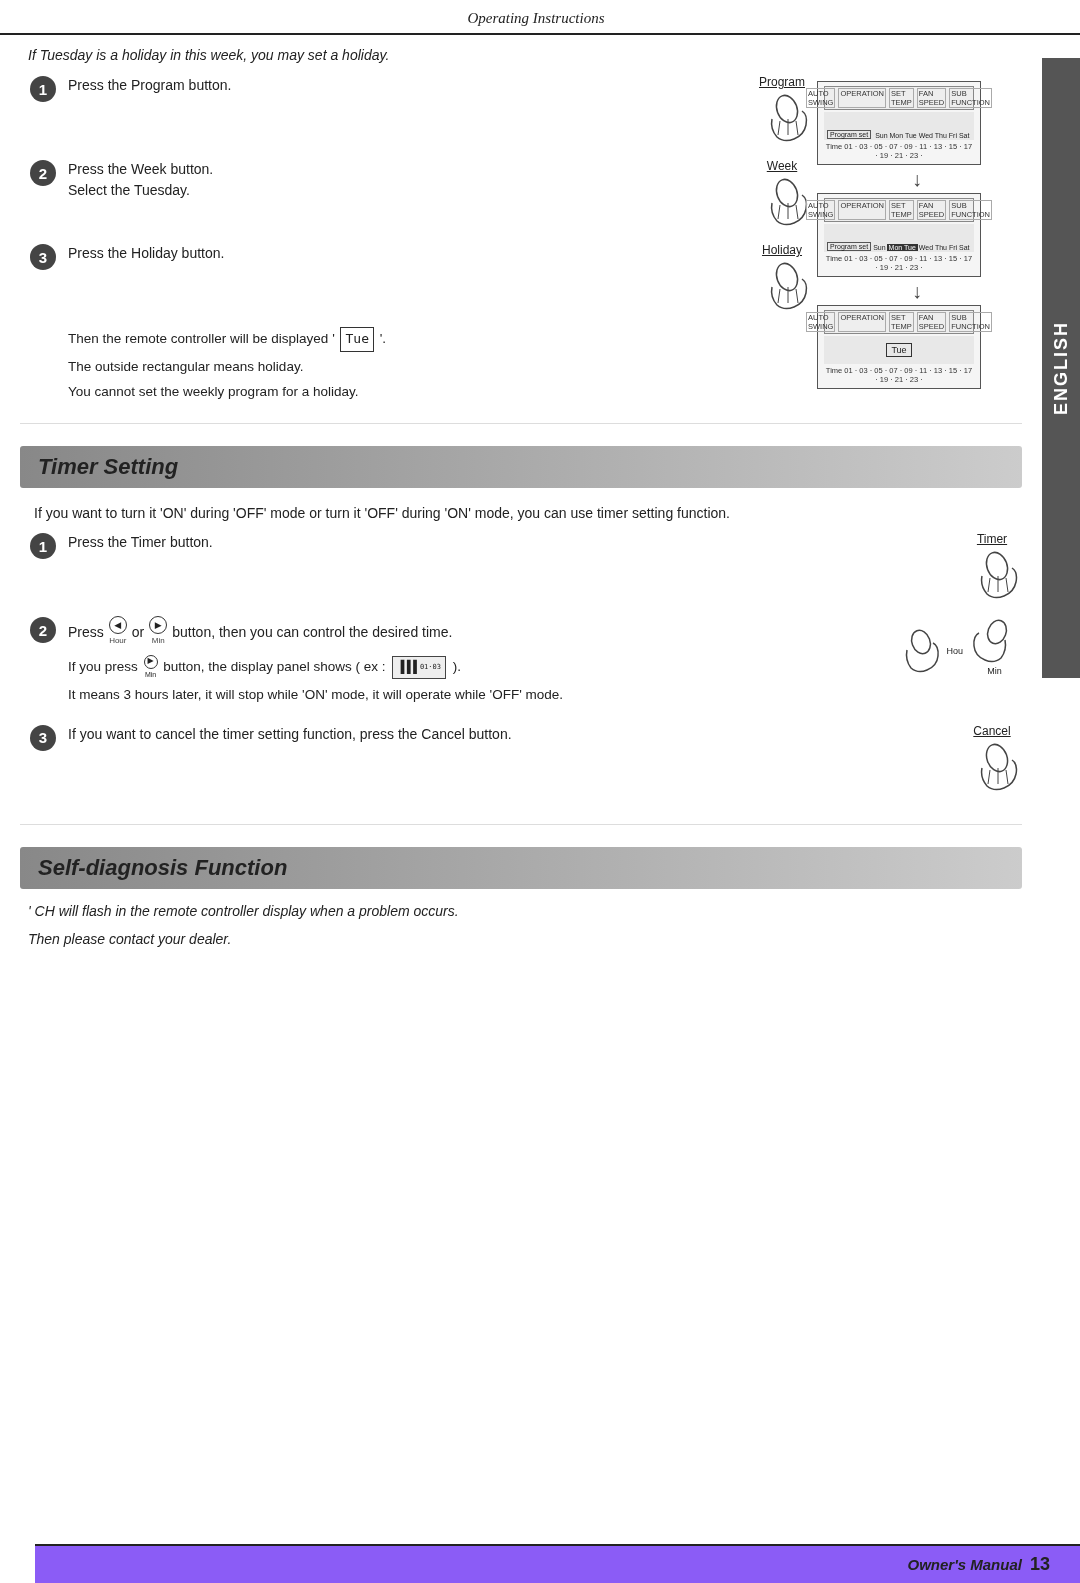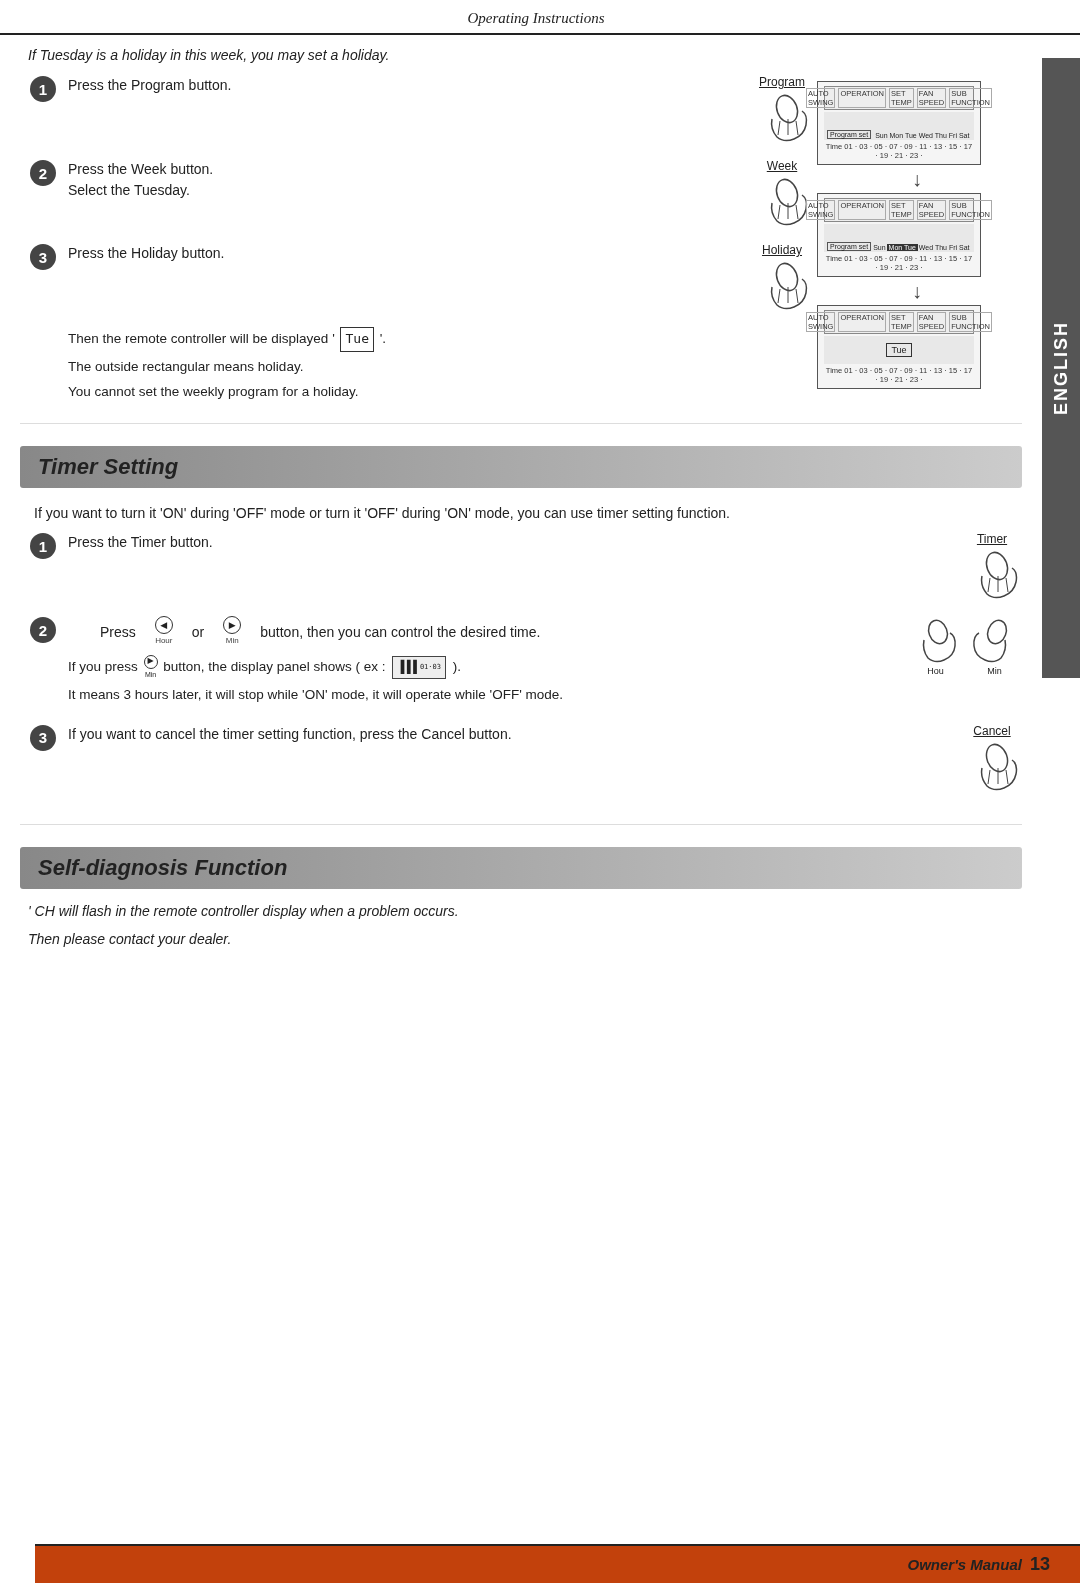--- a/index.html
+++ b/index.html
@@ -197,21 +197,21 @@
     .footer {
       position: absolute;
       bottom: 0;
       left: 0;
       right: 0;
       border-top: 2px solid #222;
       display: flex;
       justify-content: flex-end;
       align-items: center;
       padding: 8px 30px;
-      background: #c2410c;
+      background: #8b5cf6;
       margin-left: 35px;
     }
     .footer-text {
       font-style: italic;
       font-size: 15px;
       color: #222;
       font-weight: bold;
     }
     .footer-number {
       font-size: 18px;
@@ -295,24 +295,23 @@
     .display-ex .bars {
       font-size: 12px;
       font-weight: bold;
       letter-spacing: -1px;
     }
 
     .step2-inline {
       display: flex;
       align-items: center;
       flex-wrap: wrap;
-      gap: 17px;
+      gap: 3px;
       font-size: 14px;
       line-height: 1.8;
-      margin-left: 32px;
     }
 
     
     .timer-step2-right {
       display: flex;
       flex-direction: column;
       align-items: center;
       margin-left: 10px;
       flex-shrink: 0;
     }
@@ -523,21 +522,21 @@
             <span style="font-size:7px;margin-left:2px;">01·03</span>
           </span>
           <span>).</span>
         </div>
 
         <div class="sub-note" style="margin-left:0; margin-top:4px;">It means 3 hours later, it will stop while 'ON' mode, it will operate while 'OFF' mode.</div>
       </div>
 
       <div class="timer-step2-right">
         <div style="display:flex; gap:4px; align-items:flex-end;">
-          <div style="display:flex;flex-direction:column;align-items:center;">
+          <div style="display:flex;flex-direction:row;align-items:center;">
             <svg width="55" height="50" viewBox="0 0 55 50" fill="none">
               <ellipse cx="30" cy="16" rx="9" ry="12" stroke="#444" stroke-width="1.5" fill="none" transform="rotate(-20 30 16)"></ellipse>
               <path d="M16 24 Q14 34 20 42 Q27 48 36 44 Q46 40 47 30 Q48 20 42 17" stroke="#444" stroke-width="1.5" fill="none"></path>
             </svg>
             <span style="font-size:9px;">Hou</span>
           </div>
           <div style="display:flex;flex-direction:column;align-items:center;">
             <svg width="55" height="50" viewBox="0 0 55 50" fill="none">
               <ellipse cx="30" cy="16" rx="9" ry="12" stroke="#444" stroke-width="1.5" fill="none" transform="rotate(20 30 16)"></ellipse>
               <path d="M38 24 Q40 34 34 42 Q27 48 18 44 Q8 40 7 30 Q6 20 12 17" stroke="#444" stroke-width="1.5" fill="none"></path>

